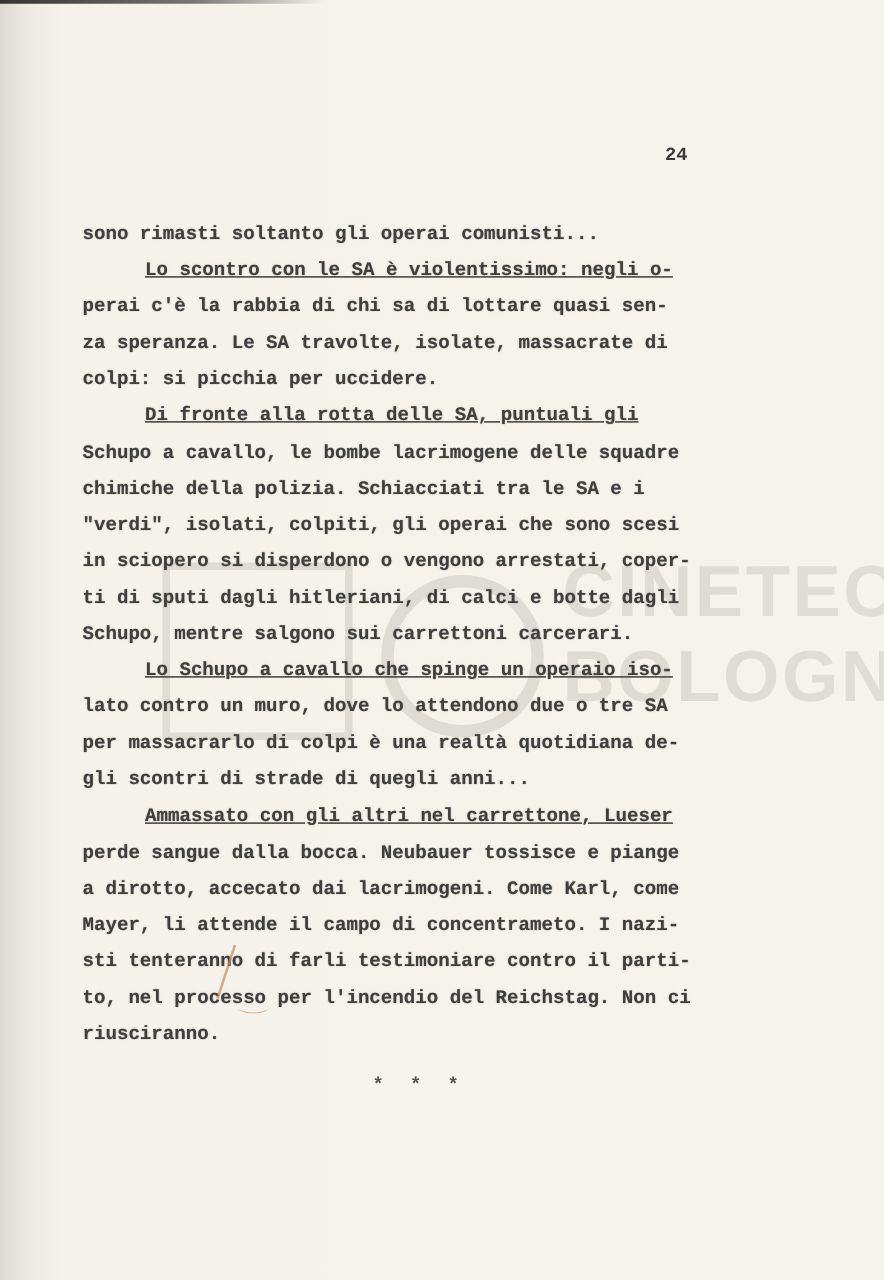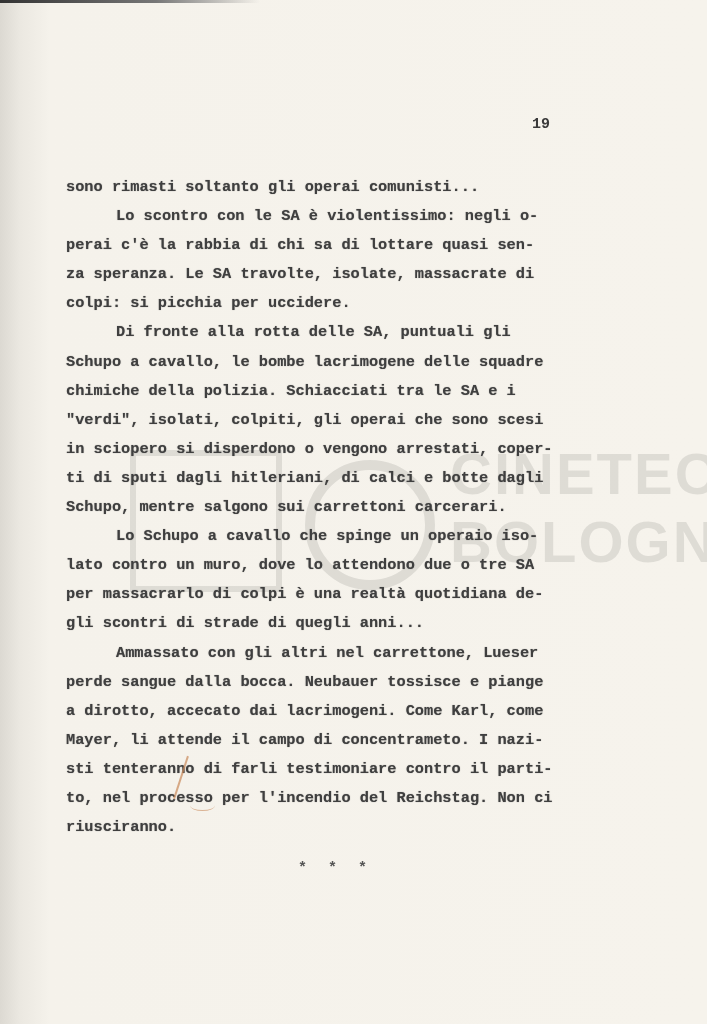--- a/index.html
+++ b/index.html
@@ -28,21 +28,21 @@
     position:absolute; left:532px; top:116px;
     font-family:"Liberation Mono", monospace; font-size:15px; font-weight:bold; color:#3a3a3a;
   }
   .text {
     position:absolute; left:66px; top:173px;
     font-family:"Liberation Mono", monospace; font-size:15.3px; font-weight:bold;
     color:#3f3f3f; line-height:29.1px; white-space:pre;
     text-shadow: 0 0 1px rgba(60,60,60,0.6);
   }
   .line { display:block; height:29.1px; }
-  .indent { padding-left:50px; }
+  .indent { padding-left:50px;text-decoration:underline; }
   .ornament {
     position:absolute; left:298px; top:860px;
     font-family:"Liberation Mono", monospace; font-size:15px; font-weight:bold; color:#555;
     word-spacing:12px; white-space:pre;
   }
   .stain {
     position:absolute; left:180px; top:755px; width:2px; height:45px;
     background:#c9895a; transform:rotate(18deg); opacity:0.7;
   }
   .stain2 {
@@ -56,21 +56,21 @@
 <div class="page">
   <div class="topedge"></div>
 
   <div class="watermark">
     <div class="wm-box"></div>
     <div class="wm-circle"></div>
     <div class="wm-t1">CINETECA</div>
     <div class="wm-t2">BOLOGNA</div>
   </div>
 
-  <div class="pagenum">19</div>
+  <div class="pagenum">24</div>
 
   <div class="text" id="body-text"><span class="line">sono rimasti soltanto gli operai comunisti...</span><span class="line indent">Lo scontro con le SA è violentissimo: negli o-</span><span class="line">perai c'è la rabbia di chi sa di lottare quasi sen-</span><span class="line">za speranza. Le SA travolte, isolate, massacrate di</span><span class="line">colpi: si picchia per uccidere.</span><span class="line indent">Di fronte alla rotta delle SA, puntuali gli</span><span class="line">Schupo a cavallo, le bombe lacrimogene delle squadre</span><span class="line">chimiche della polizia. Schiacciati tra le SA e i</span><span class="line">"verdi", isolati, colpiti, gli operai che sono scesi</span><span class="line">in sciopero si disperdono o vengono arrestati, coper-</span><span class="line">ti di sputi dagli hitleriani, di calci e botte dagli</span><span class="line">Schupo, mentre salgono sui carrettoni carcerari.</span><span class="line indent">Lo Schupo a cavallo che spinge un operaio iso-</span><span class="line">lato contro un muro, dove lo attendono due o tre SA</span><span class="line">per massacrarlo di colpi è una realtà quotidiana de-</span><span class="line">gli scontri di strade di quegli anni...</span><span class="line indent">Ammassato con gli altri nel carrettone, Lueser</span><span class="line">perde sangue dalla bocca. Neubauer tossisce e piange</span><span class="line">a dirotto, accecato dai lacrimogeni. Come Karl, come</span><span class="line">Mayer, li attende il campo di concentrameto. I nazi-</span><span class="line">sti tenteranno di farli testimoniare contro il parti-</span><span class="line">to, nel processo per l'incendio del Reichstag. Non ci</span><span class="line">riusciranno.</span></div>
 
   <div class="stain"></div>
   <div class="stain2"></div>
 
   <div class="ornament">* * *</div>
 </div>
 
 </body></html>

